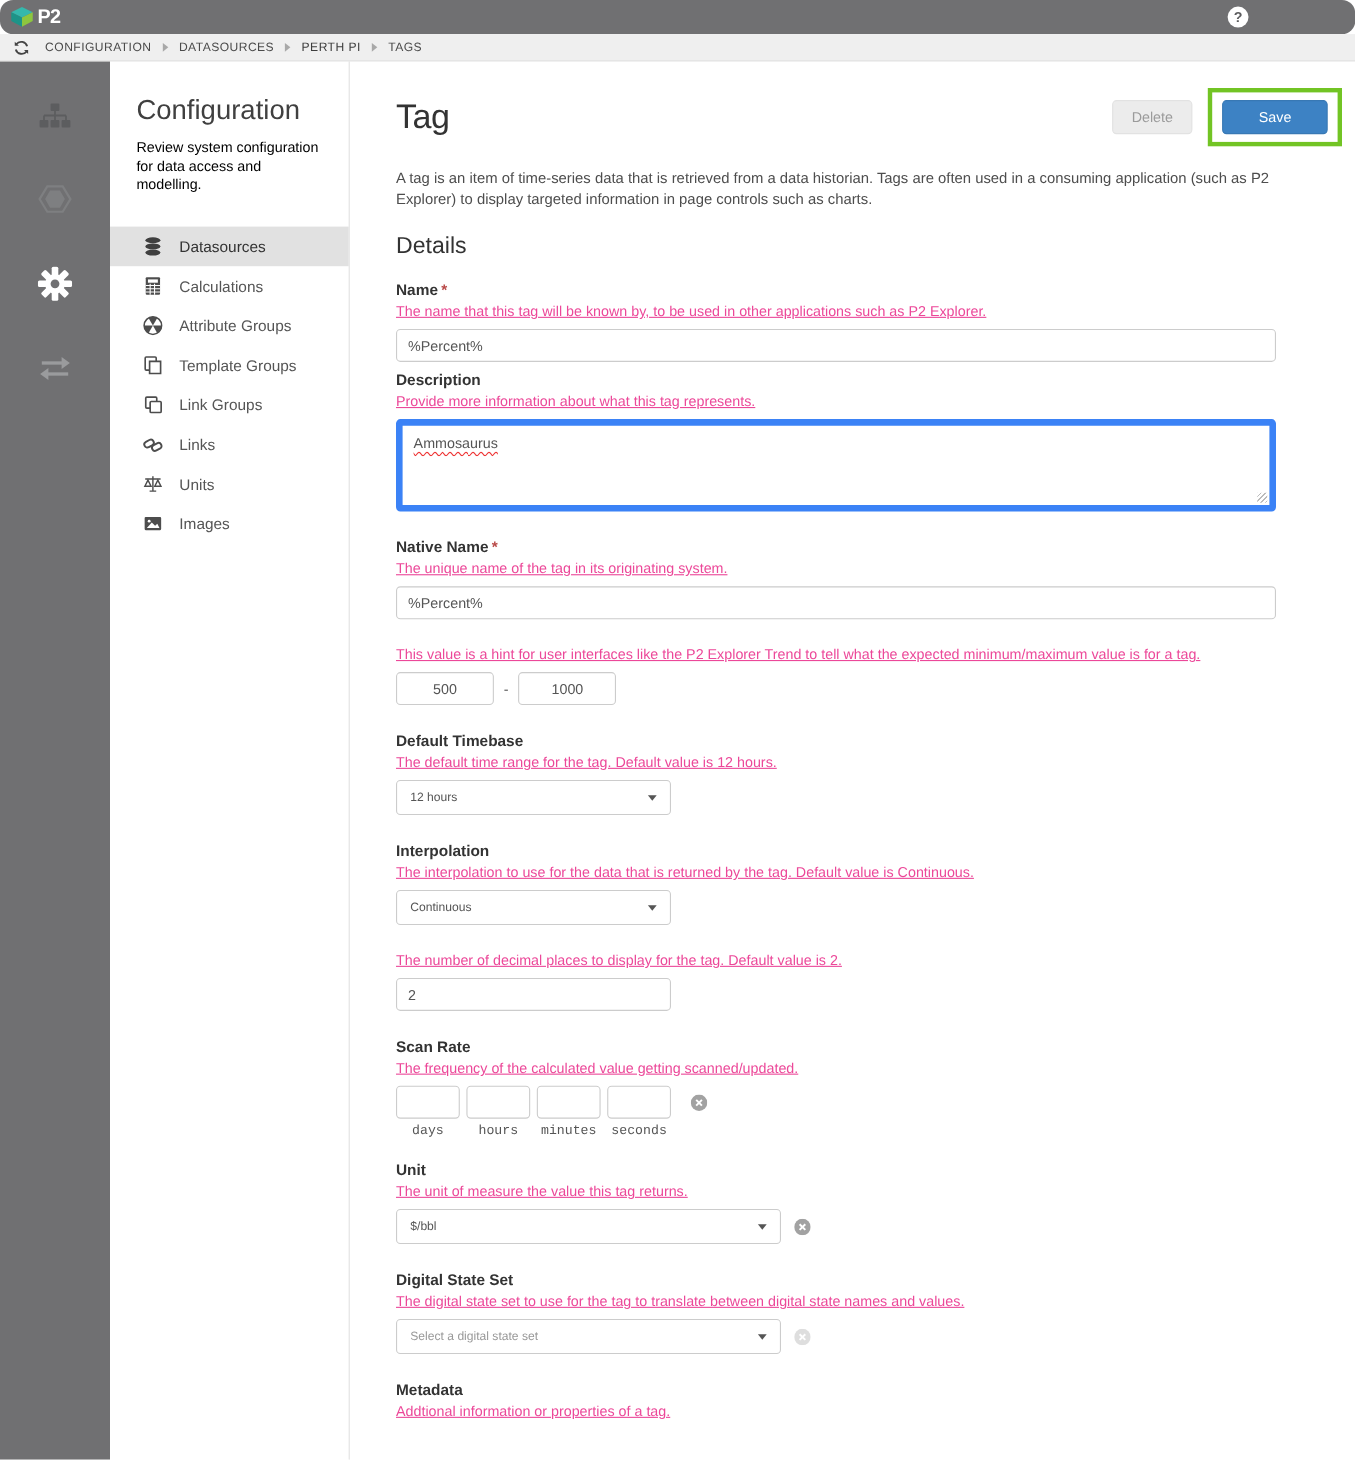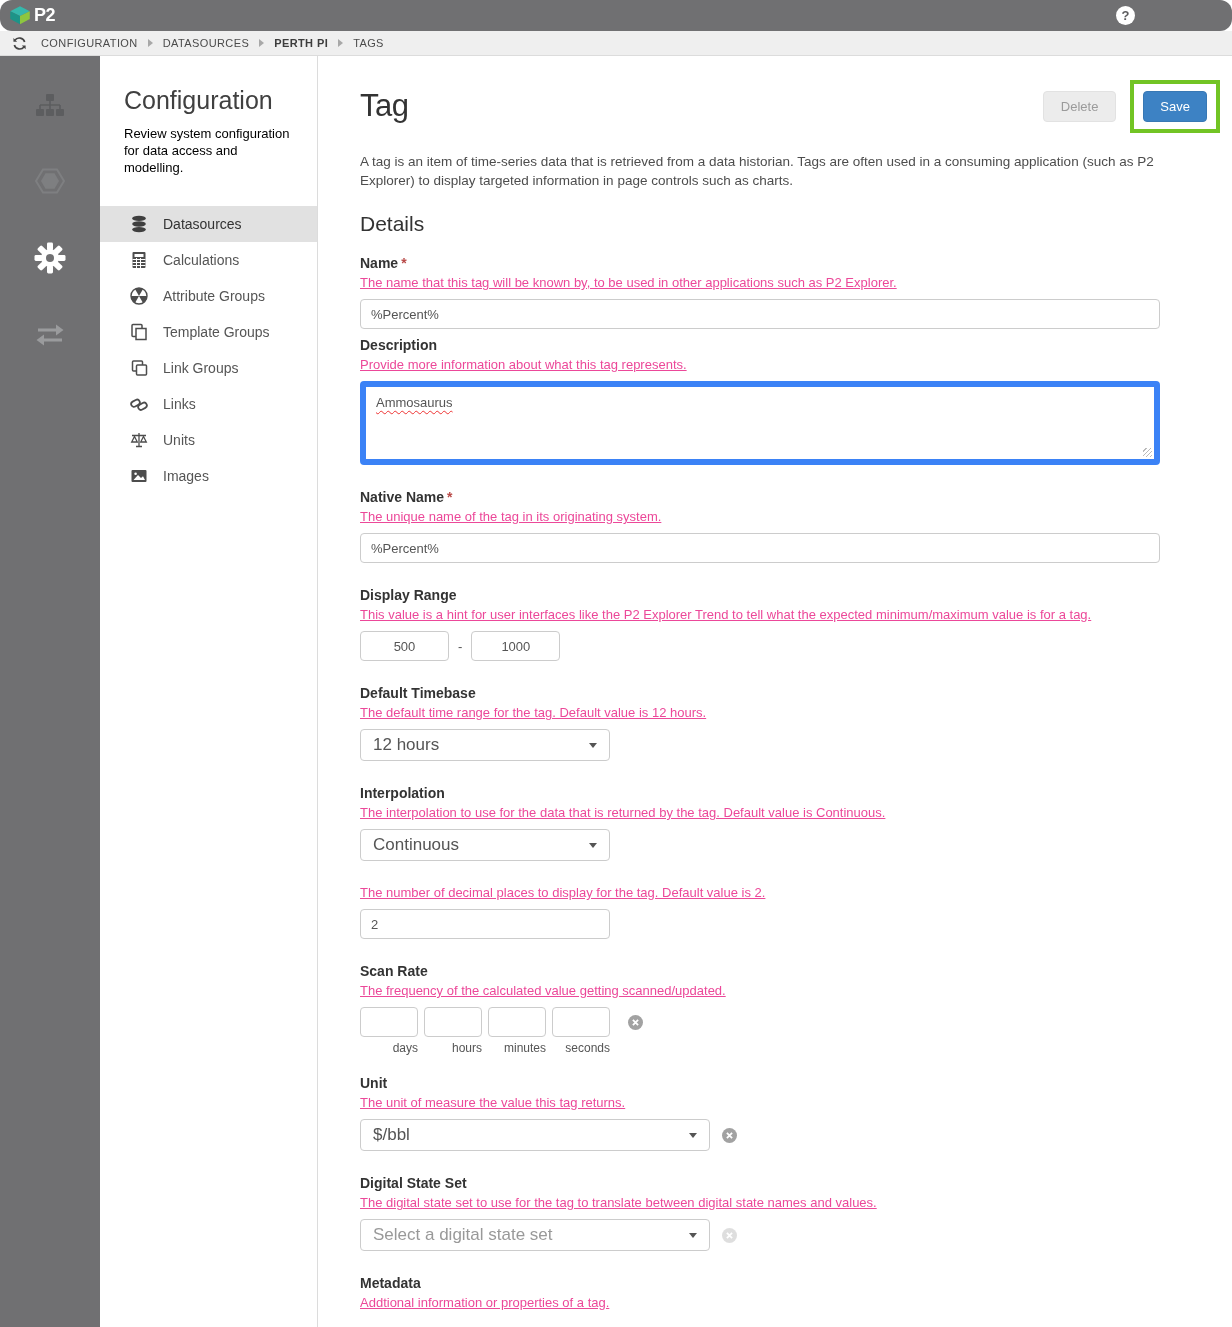--- a/index.html
+++ b/index.html
@@ -27,21 +27,21 @@
     display: flex; align-items: center; justify-content: center;
     cursor: pointer;
   }
   
   .breadcrumb {
     height: 25px; background: #efefef; border-bottom: 1px solid #dcdcdc;
     display: flex; align-items: center; padding-left: 12px;
     font-size: 11px; color: #4b4b4b; letter-spacing: 0.4px;
   }
   .breadcrumb .crumb { cursor: pointer; margin: 0 4px; }
-  .breadcrumb .crumb.bold { font-weight: bold; color: #3d3d3d; }
+  .breadcrumb .crumb.bold { font-weight: normal; color: #3d3d3d; }
   .crumb-sep {
     width: 0; height: 0; margin: 0 6px;
     border-top: 4px solid transparent; border-bottom: 4px solid transparent;
     border-left: 5px solid #a8a8a8;
   }
   .refresh-icon { margin-right: 10px; cursor: pointer; display: flex; }
   
   .app-body { display: flex; height: 1271px; }
   .rail {
     width: 100px; background: #707072; flex-shrink: 0;
@@ -66,21 +66,21 @@
   .menu-item .mi-icon { width: 18px; height: 18px; display: flex; }
   
   .main { flex: 1; background: #fff; padding: 0 12px 0 42px; }
   .header-row { display: flex; align-items: center; margin-top: 18px; height: 64px; }
   .page-title { font-size: 31px; font-weight: 400; color: #333; letter-spacing: -0.5px; flex: 1; }
   .btn {
     height: 31px; padding: 0 17px; font-size: 13px; border-radius: 4px;
     cursor: pointer; font-family: "Liberation Sans", sans-serif;
   }
   .btn-delete { background: #ececec; border: 1px solid #e2e2e2; color: #9b9b9b; margin-right: 14px; }
-  .btn-save { background: #3d82c4; border: 1px solid #3878b4; color: #fff; padding: 0 16px; }
+  .btn-save { background: #3d82c4; border: 1px solid #3878b4; color: #fff; padding: 0 32px; }
   .save-highlight { border: 4px solid #72c424; padding: 7px 9px; background: #fff; }
   .intro { margin-top: 14px; font-size: 13.5px; color: #4d4d4d; line-height: 19px; max-width: 808px; }
   .section-title { font-size: 21px; font-weight: 400; color: #333; margin-top: 22px; }
   .group { margin-top: 19px; }
   .field-label { font-size: 14px; font-weight: bold; color: #333; }
   .req { color: #b94a48; margin-left: 3px; font-weight: bold; }
   .field-help { font-size: 13px; color: #ec4899; margin-top: 4px; margin-bottom: 9px; text-decoration: underline; }
   .txt-input {
     height: 30px; border: 1px solid #ccc; border-radius: 4px;
     padding: 0 10px; font-size: 13px; color: #555; background: #fff;
@@ -100,35 +100,35 @@
     position: absolute; right: 2px; bottom: 2px; width: 9px; height: 9px;
     background: repeating-linear-gradient(135deg, transparent 0 2px, #bbb 2px 3px);
     cursor: nwse-resize;
   }
   .range-row { display: flex; align-items: center; }
   .range-input { width: 89px; text-align: center; }
   .range-dash { margin: 0 9px; color: #555; font-size: 13px; }
   .select-box {
     height: 32px; border: 1px solid #ccc; border-radius: 4px;
     display: flex; align-items: center; justify-content: space-between;
-    padding: 0 12px; font-size: 17px; color: #555; cursor: pointer; background: #fff;
+    padding: 0 12px; font-size: 11px; color: #555; cursor: pointer; background: #fff;
   }
   .select-box.placeholder .select-value { color: #999; }
   .caret {
     width: 0; height: 0;
     border-left: 4px solid transparent; border-right: 4px solid transparent;
     border-top: 5px solid #555;
   }
   .combo-row { display: flex; align-items: center; }
   .clear-btn { margin-left: 12px; display: flex; cursor: pointer; }
   .clear-btn.faded { opacity: 0.35; }
   .scan-inputs { display: flex; align-items: center; }
   .scan-input { width: 58px; margin-right: 6px; }
   .scan-labels { display: flex; margin-top: 4px; }
-  .scan-unit-label { width: 58px; margin-right: 6px; text-align: right; font-size: 12px; color: #555; }
+  .scan-unit-label { width: 58px; margin-right: 6px; text-align: center; font-size: 12px; color: #555; font-family: Liberation Mono, monospace; }
 </style>
 </head>
 <body>
 
 <div class="topbar">
   <div class="logo">
     <span style="display:flex;">
       <svg width="24" height="24" viewBox="0 0 32 32">
         <polygon points="16,3 29,9.5 16,16 3,9.5" fill="#35b8ac"></polygon>
         <polygon points="16,16 29,9.5 29,20 16,27" fill="#8dc63f"></polygon>
@@ -341,21 +341,20 @@
 
     <div class="group" style="margin-top:24px;">
       <div class="field-label">
         <span>Native Name</span><span class="req">*</span>
       </div>
       <div class="field-help">The unique name of the tag in its originating system.</div>
       <input class="txt-input w-full" type="text" value="%Percent%" style="">
     </div>
 
     <div class="group" style="margin-top:24px;">
-      <div class="field-label">Display Range</div>
       <div class="field-help">This value is a hint for user interfaces like the P2 Explorer Trend to tell what the expected minimum/maximum value is for a tag.</div>
       <div class="range-row">
         <input class="txt-input range-input" type="text" value="500" style="">
         <span class="range-dash">-</span>
         <input class="txt-input range-input" type="text" value="1000" style="">
       </div>
     </div>
 
     <div class="group" style="margin-top:24px;">
       <div class="field-label">Default Timebase</div>

